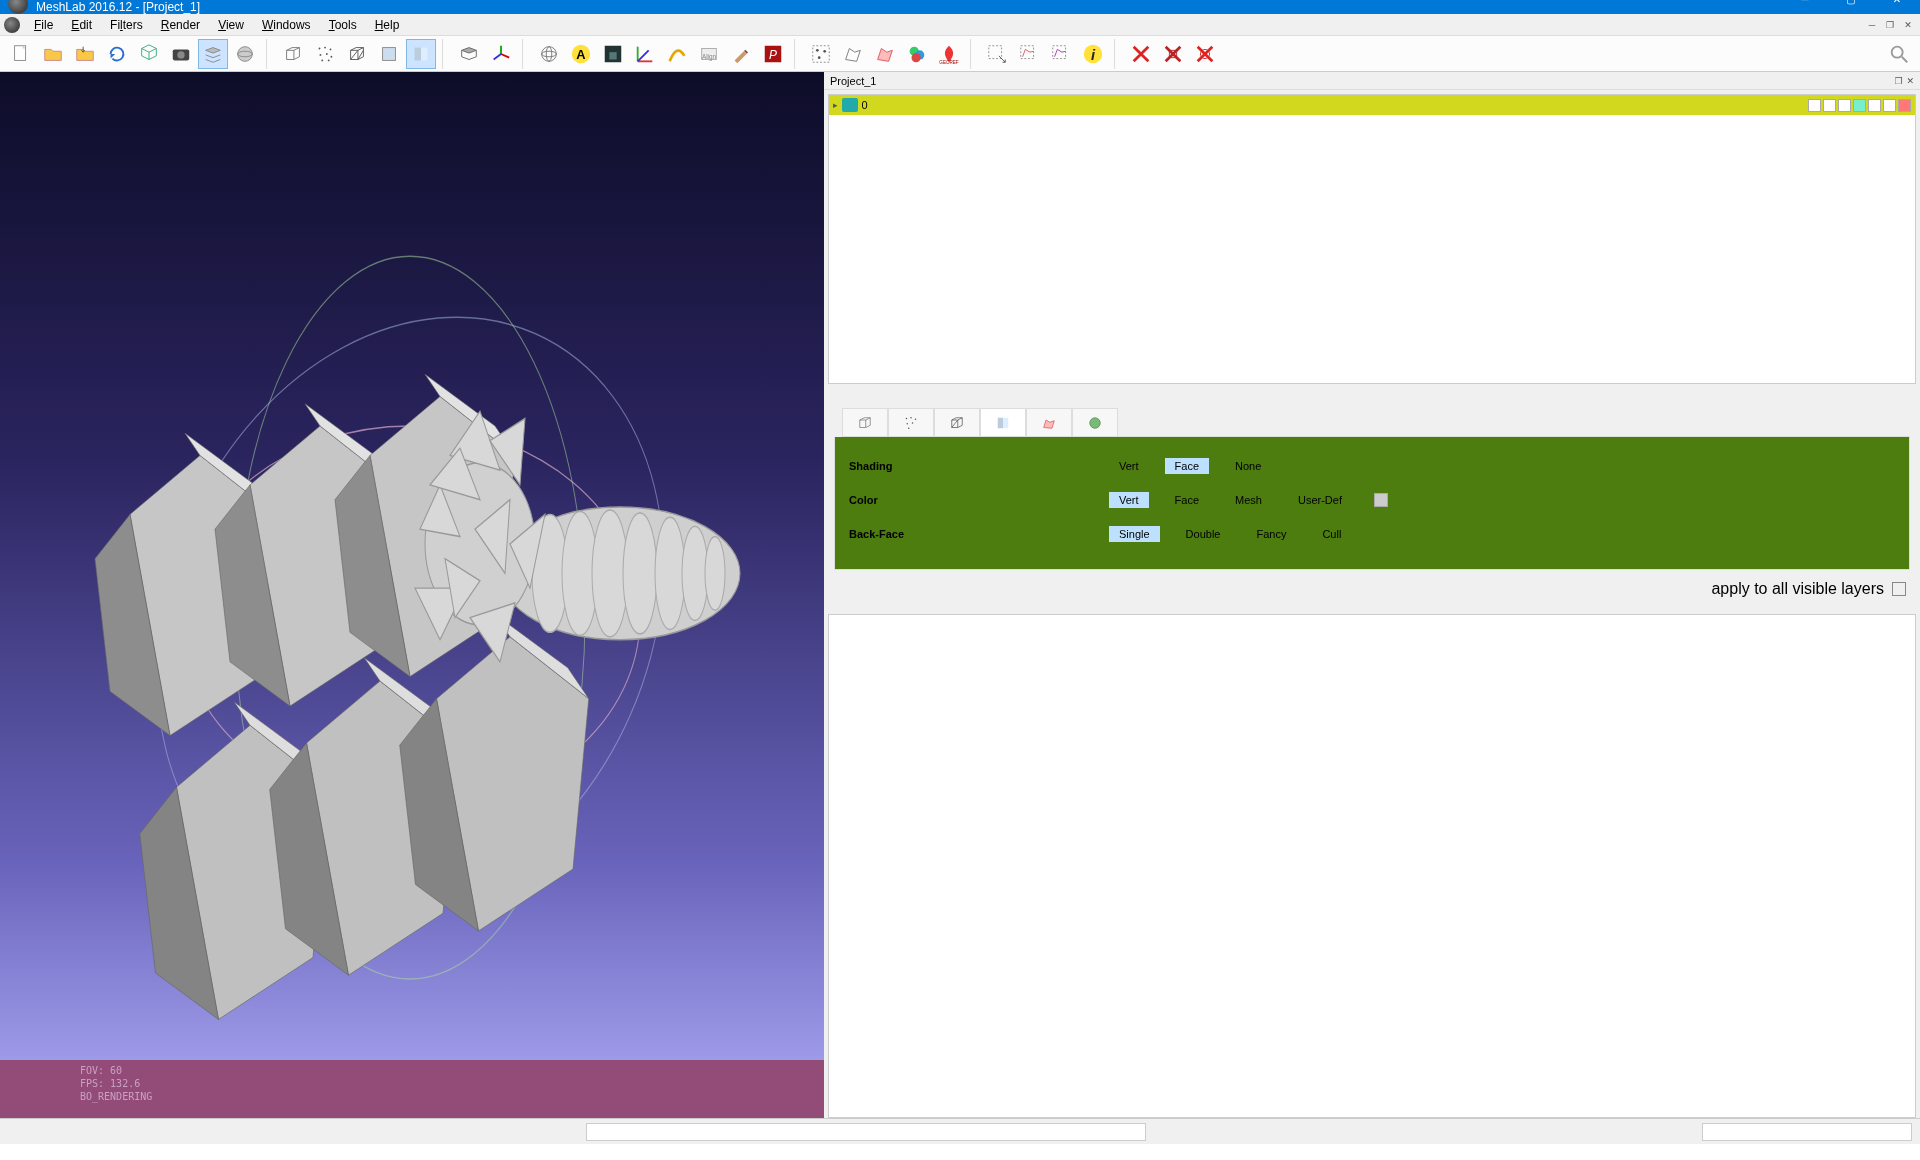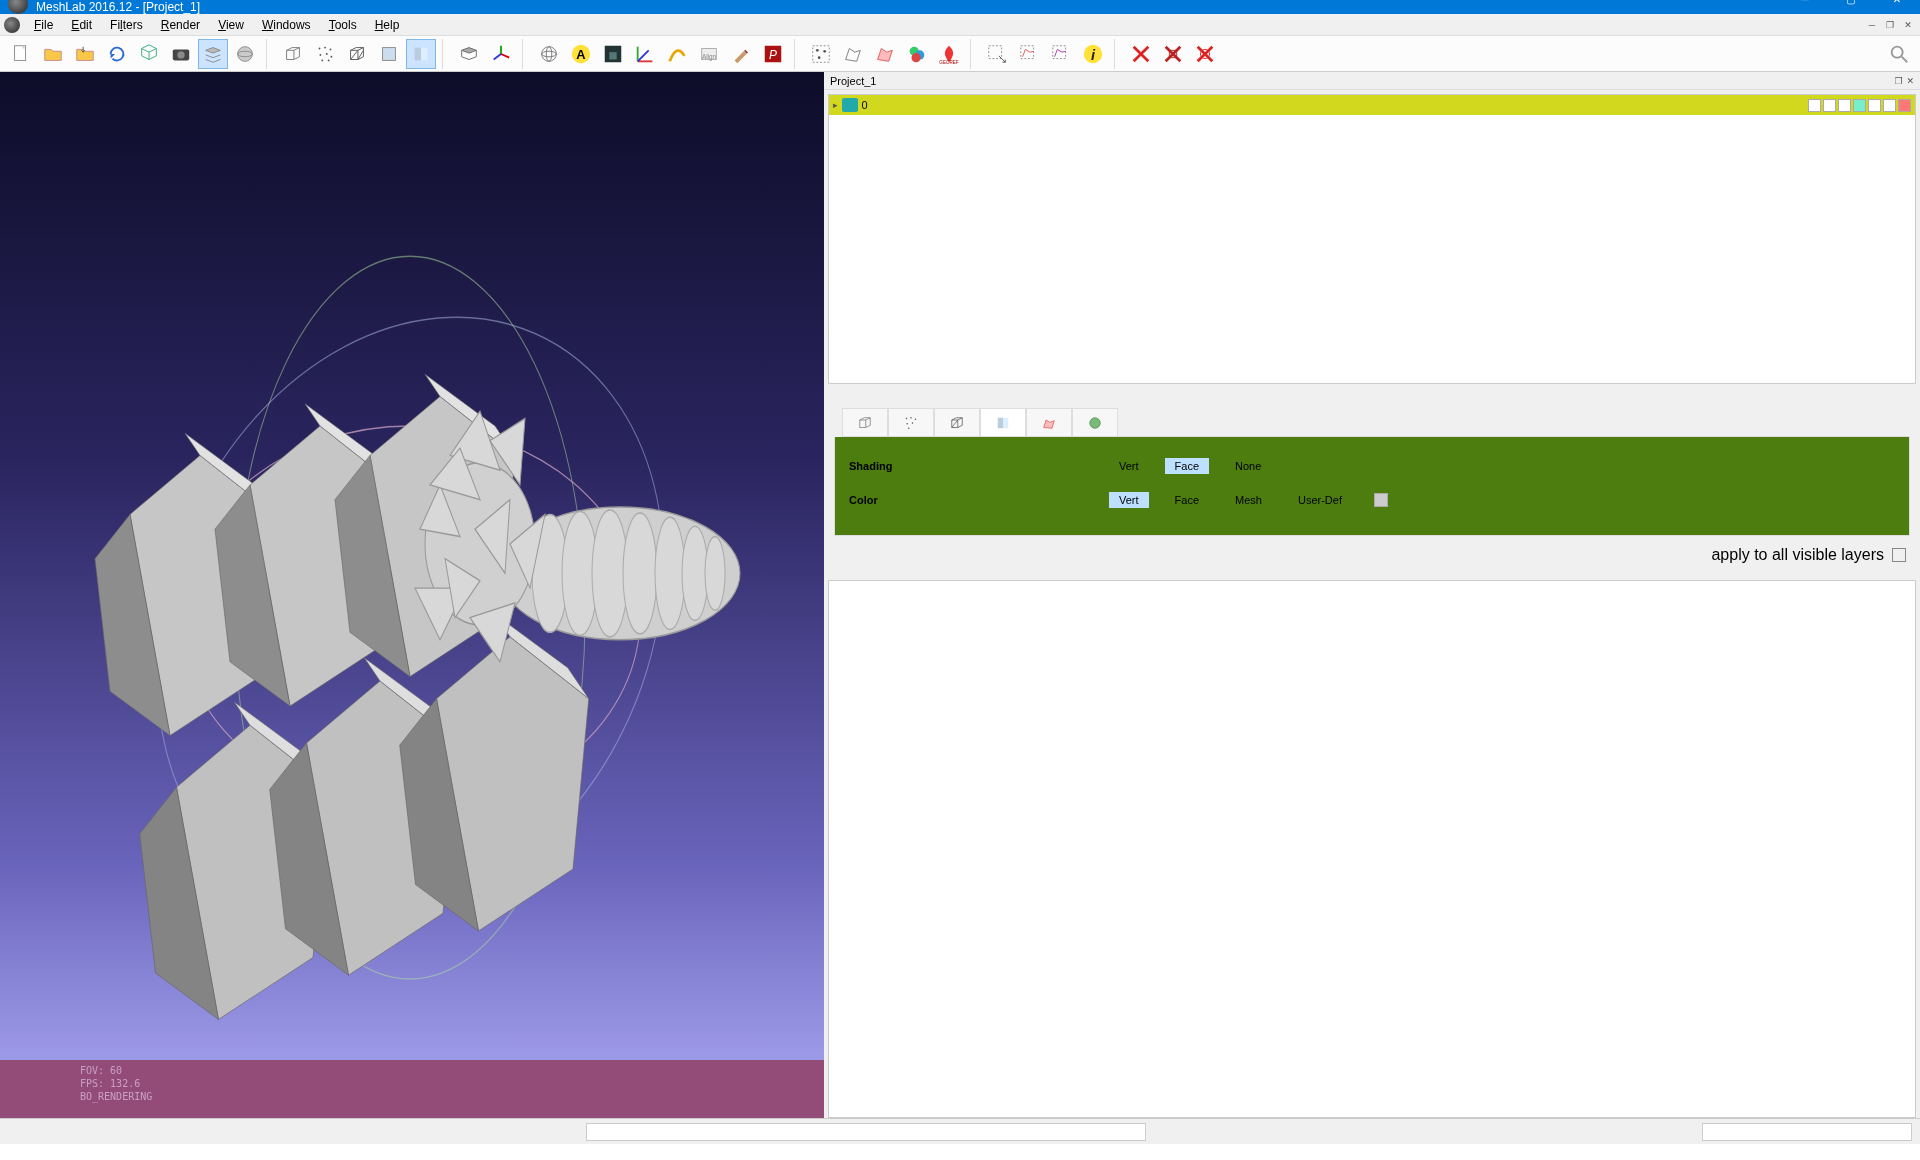--- a/index.html
+++ b/index.html
@@ -507,20 +507,29 @@
       <div class="prop-row">
         <span class="plabel">Color</span>
         <div class="opt-group">
           <span class="opt sel">Vert</span>
           <span class="opt">Face</span>
           <span class="opt">Mesh</span>
           <span class="opt">User-Def</span>
           <span class="swatch"></span>
         </div>
       </div>
+      <div class="prop-row">
+        <span class="plabel">Back-Face</span>
+        <div class="opt-group">
+          <span class="opt sel">Single</span>
+          <span class="opt">Double</span>
+          <span class="opt">Fancy</span>
+          <span class="opt">Cull</span>
+        </div>
+      </div>
     </div>
     <div class="apply-row">
       <span>apply to all visible layers</span>
       <span class="chk"></span>
     </div>
 
     <div class="log-panel"></div>
   </div>
 </div>
 

